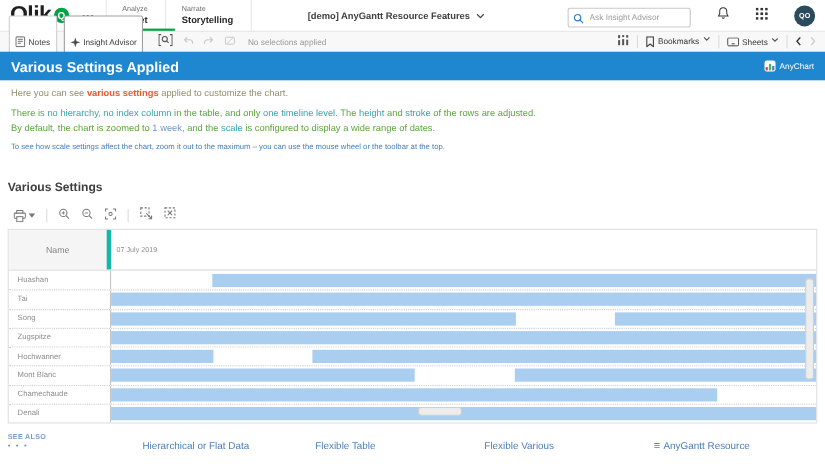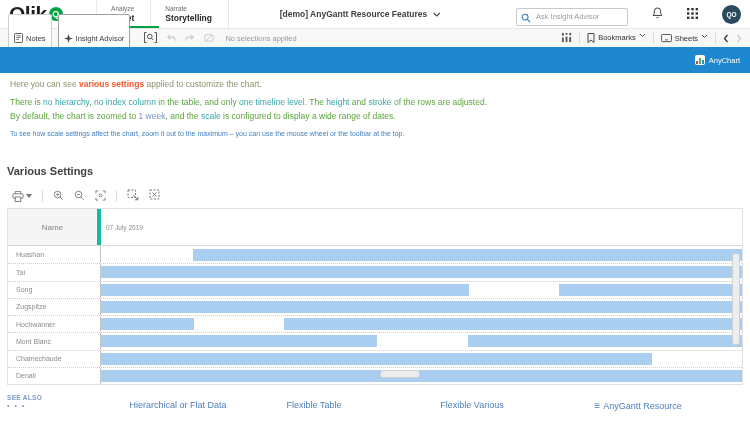--- a/index.html
+++ b/index.html
@@ -235,20 +235,21 @@
       </span>
       <span>
         <svg width="6" height="9" viewBox="0 0 6 9">
             <path d="M1.5 1L4.5 4.5 1.5 8" fill="none" stroke="#ccc" stroke-width="1.3"></path>
           </svg>
       </span>
     </div>
   </div>
 
   <div class="sheethead">
+    <span class="title">Various Settings Applied</span>
     <div class="badge">
       <span class="bicon">
         <i style="height:3px;background:#E23E3E;"></i>
           <i style="height:6px;background:#57B34B;"></i>
           <i style="height:4.5px;background:#3584D6;"></i>
       </span>
       <span class="blab">AnyChart</span>
     </div>
   </div>
 

